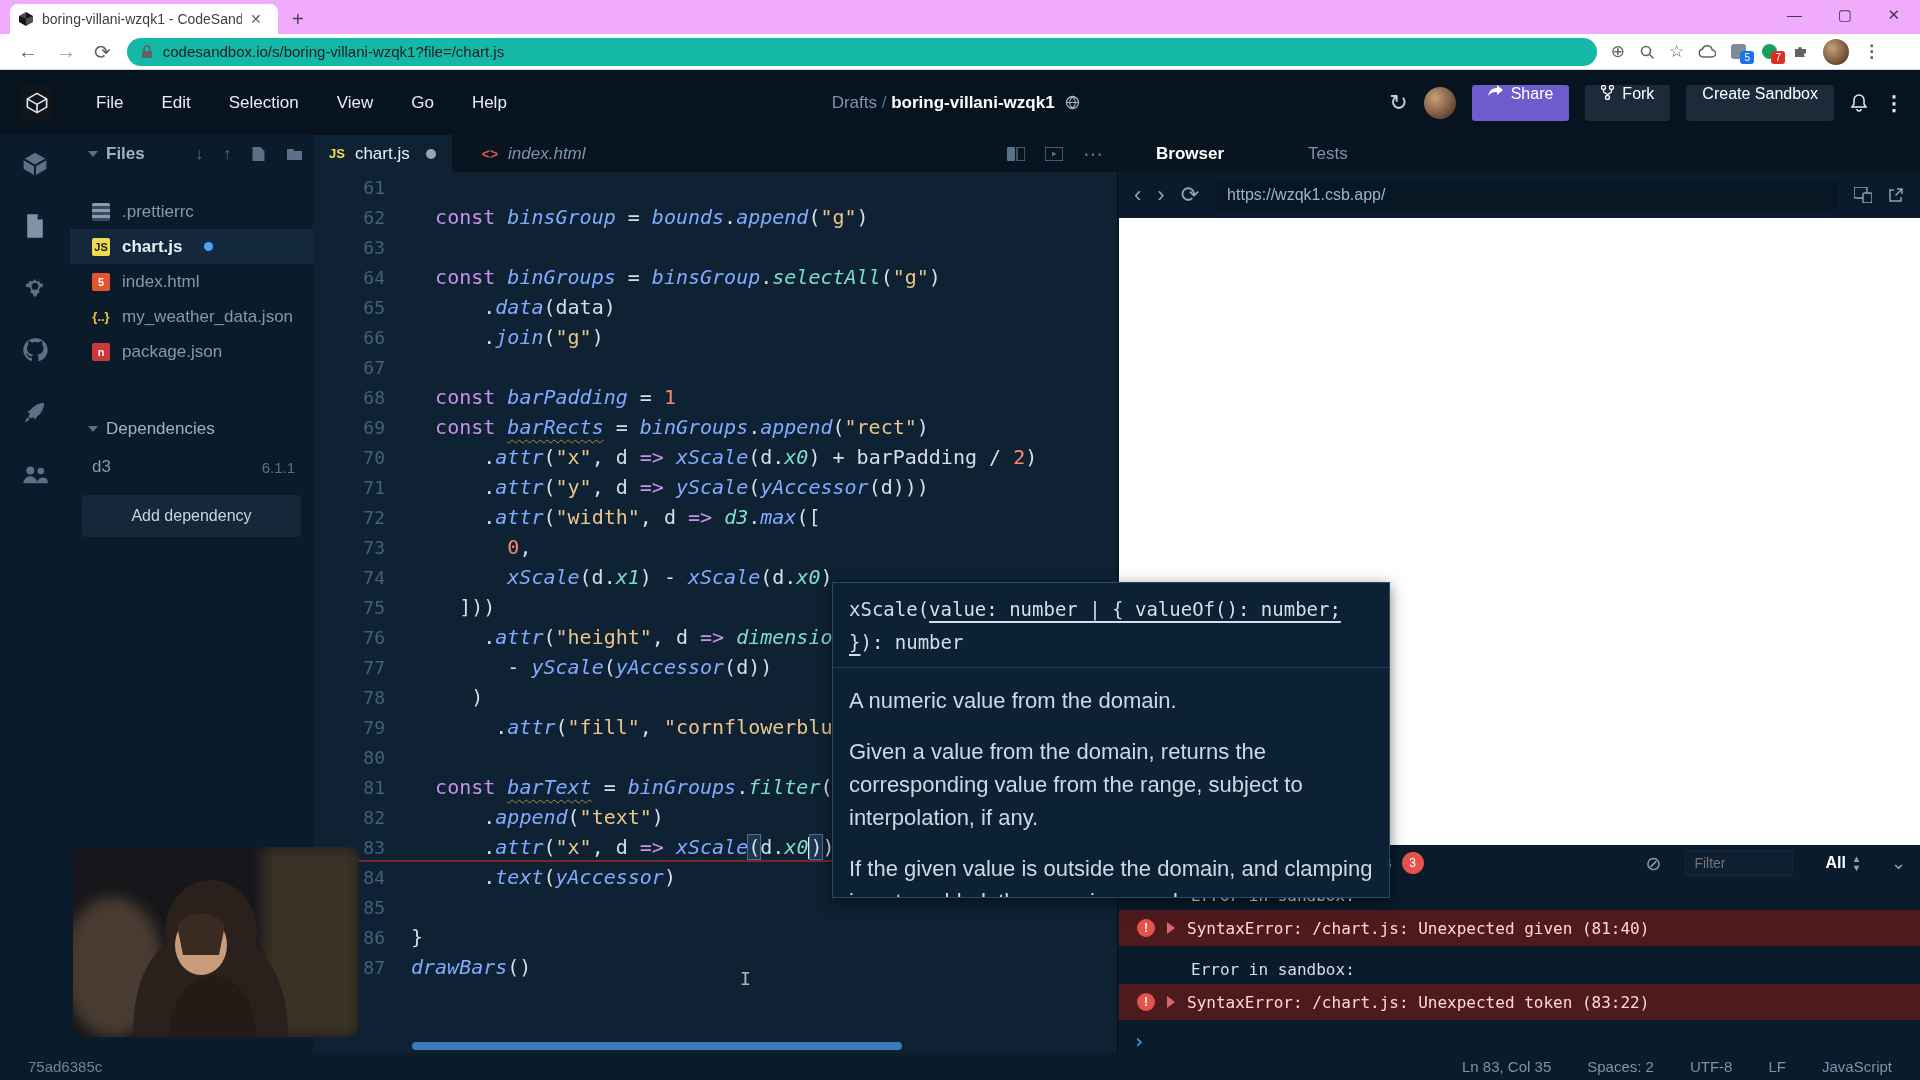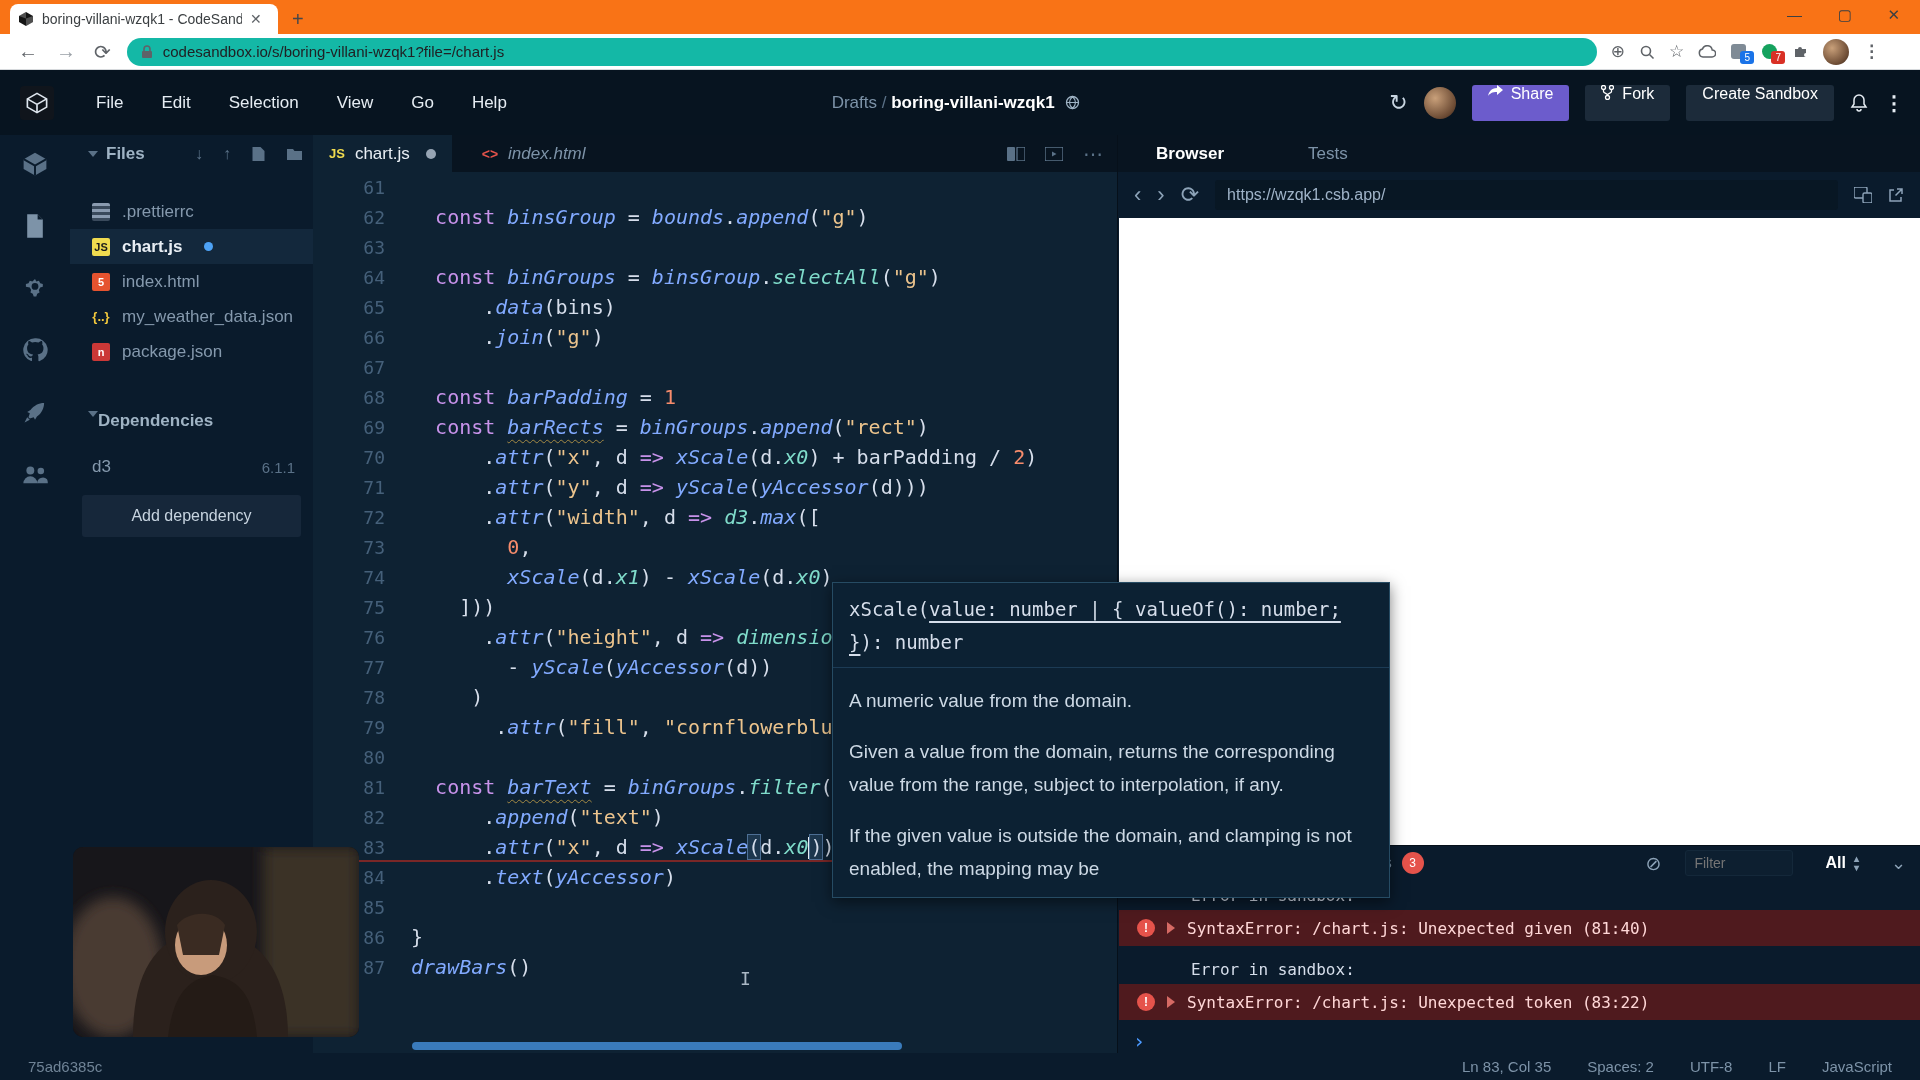--- a/index.html
+++ b/index.html
@@ -1,19 +1,19 @@
 <!DOCTYPE html>
 <html><head>
 <meta charset="utf-8">
 <style>
   * { margin:0; padding:0; box-sizing:border-box; }
   html,body { width:1920px; height:1080px; overflow:hidden; background:#fff;
     font-family:"Liberation Sans", sans-serif; }
   
-  #chrome-tabstrip { position:absolute; left:0; top:0; width:1920px; height:34px; background:#f97316; }
+  #chrome-tabstrip { position:absolute; left:0; top:0; width:1920px; height:34px; background:#f0abfc; }
   #chrome-tab { position:absolute; left:10px; top:4px; width:268px; height:30px; background:#fff;
     border-radius:8px 8px 0 0; display:flex; align-items:center; padding:0 8px; gap:8px; }
   #chrome-tab .fav { width:16px; height:16px; }
   #chrome-tab .title { font-size:14px; color:#3c4043; white-space:nowrap; overflow:hidden; width:200px; }
   #chrome-tab .close { color:#5f6368; font-size:14px; }
   #new-tab-btn { position:absolute; left:292px; top:8px; font-size:20px; color:#44474a; }
   .winctl { position:absolute; top:6px; color:#3c4043; font-size:15px; }
   #chrome-toolbar { position:absolute; left:0; top:34px; width:1920px; height:36px; background:#fff;
     border-bottom:1px solid #d6d9dc; display:flex; align-items:center; }
   .navic { color:#5f6368; font-size:20px; margin-left:18px; }
@@ -56,22 +56,22 @@
     color:#8599ad; font-size:17px; }
   .file-row.active { background:#13283c; color:#e8eef4; font-weight:600; }
   .ficon { width:18px; height:18px; display:flex; align-items:center; justify-content:center;
     font-size:11px; font-weight:bold; border-radius:2px; flex:none; }
   .ficon-js { background:#f0db4f; color:#1b1b1b; }
   .ficon-html { background:#e5532f; color:#fff; }
   .ficon-json { color:#f3c93c; font-size:13px; font-weight:bold; }
   .ficon-npm { background:#cb3837; color:#fff; }
   .ficon-prettier { background:repeating-linear-gradient(180deg,#8a9bb0 0 3px,#3a4a5c 3px 6px); border-radius:2px; }
   .mod-dot { width:9px; height:9px; border-radius:50%; background:#4da2f5; margin-left:10px; }
-  #deps-header { margin-top:42px; display:flex; padding-left:18px;
-    color:#9fb3c4; font-size:17px; font-weight:700; height:36px; }
+  #deps-header { margin-top:42px; display:flex; align-items:center; gap:8px; padding-left:18px;
+    color:#9fb3c4; font-size:17px; font-weight:400; height:36px; }
   .dep-row { display:flex; align-items:center; padding:0 18px 0 22px; height:40px; color:#8599ad; font-size:17px; }
   .dep-row .ver { margin-left:auto; color:#5a7187; font-size:15px; }
   #add-dep { margin:8px 12px 0 12px; height:42px; background:#16273a; border-radius:3px; color:#c7d4e0;
     font-size:16px; display:flex; align-items:center; justify-content:center; }
   .tri { display:inline-block; width:0; height:0; border-left:5px solid transparent;
     border-right:5px solid transparent; border-top:6px solid #5a7187; }
   
   #editor { position:absolute; left:313px; top:65px; width:804px; height:918px; background:#0e2233; }
   #editor-tabbar { height:37px; background:#081420; display:flex; align-items:center; position:relative; }
   .etab { height:37px; display:flex; align-items:center; gap:10px; padding:0 16px; font-size:17px; color:#7d93a8; }
@@ -138,21 +138,21 @@
   .console-error .etri { width:0; height:0; border-top:6px solid transparent; border-bottom:6px solid transparent;
     border-left:8px solid #d66a64; }
   .console-prompt { height:30px; display:flex; align-items:center; padding-left:14px; color:#4c9aff;
     font-size:20px; margin-top:6px; }
   
   #tooltip { position:absolute; left:832px; top:512px; width:558px; height:316px; background:#0c2133;
     border:1px solid #264b63; box-shadow:0 4px 14px rgba(0,0,0,.5); z-index:40; overflow:hidden; }
   #tooltip .sig { font-family:"DejaVu Sans Mono", monospace; font-size:19px; line-height:33px; color:#d6deeb;
     padding:10px 16px 8px 16px; border-bottom:1px solid #1c3b55; }
   #tooltip .sig u { text-decoration:underline; text-decoration-thickness:2px; text-underline-offset:5px; }
-  #tooltip .docs { padding:6px 16px; font-size:19px; line-height:33px; color:#cdd9e5; }
+  #tooltip .docs { padding:6px 16px; font-size:22px; line-height:33px; color:#cdd9e5; }
   #tooltip .docs p { margin:10px 0 18px 0; }
   
   #resize-handle { position:absolute; left:1105px; top:771px; width:11px; height:34px; background:#3794ff; z-index:30; }
   #webcam { position:absolute; left:73px; top:777px; width:286px; height:190px; border-radius:10px; overflow:hidden;
     z-index:50; background:#141418; }
   
   #statusbar { position:absolute; left:0; bottom:0; width:1920px; height:27px; background:#0a1b2c;
     display:flex; align-items:center; justify-content:space-between; padding:0 28px; font-size:15px; color:#6f8396; }
   #statusbar .right { display:flex; gap:36px; color:#7d93a8; }
   svg { display:block; }
@@ -396,21 +396,21 @@
             </svg>
           </span>
         <span style="font-size:20px">⋯</span>
       </div>
     </div>
     <div id="code">
         <div class="code-line"><span class="gutter">61</span><span class="lc"></span></div>
         <div class="code-line"><span class="gutter">62</span><span class="lc"><span class="tk-p">  </span><span class="tk-k">const</span><span class="tk-p"> </span><span class="tk-v">binsGroup</span><span class="tk-p"> = </span><span class="tk-v">bounds</span><span class="tk-p">.</span><span class="tk-v">append</span><span class="tk-p">(</span><span class="tk-s">"g"</span><span class="tk-p">)</span></span></div>
         <div class="code-line"><span class="gutter">63</span><span class="lc"></span></div>
         <div class="code-line"><span class="gutter">64</span><span class="lc"><span class="tk-p">  </span><span class="tk-k">const</span><span class="tk-p"> </span><span class="tk-v">binGroups</span><span class="tk-p"> = </span><span class="tk-v">binsGroup</span><span class="tk-p">.</span><span class="tk-t">selectAll</span><span class="tk-p">(</span><span class="tk-s">"g"</span><span class="tk-p">)</span></span></div>
-        <div class="code-line"><span class="gutter">65</span><span class="lc"><span class="tk-p">      .</span><span class="tk-v">data</span><span class="tk-p">(bins)</span></span></div>
+        <div class="code-line"><span class="gutter">65</span><span class="lc"><span class="tk-p">      .</span><span class="tk-v">data</span><span class="tk-p">(data)</span></span></div>
         <div class="code-line"><span class="gutter">66</span><span class="lc"><span class="tk-p">      .</span><span class="tk-v">join</span><span class="tk-p">(</span><span class="tk-s">"g"</span><span class="tk-p">)</span></span></div>
         <div class="code-line"><span class="gutter">67</span><span class="lc"></span></div>
         <div class="code-line"><span class="gutter">68</span><span class="lc"><span class="tk-p">  </span><span class="tk-k">const</span><span class="tk-p"> </span><span class="tk-v">barPadding</span><span class="tk-p"> = </span><span class="tk-n">1</span></span></div>
         <div class="code-line"><span class="gutter">69</span><span class="lc"><span class="tk-p">  </span><span class="tk-k">const</span><span class="tk-p"> </span><span class="tk-w">barRects</span><span class="tk-p"> = </span><span class="tk-v">binGroups</span><span class="tk-p">.</span><span class="tk-v">append</span><span class="tk-p">(</span><span class="tk-s">"rect"</span><span class="tk-p">)</span></span></div>
         <div class="code-line"><span class="gutter">70</span><span class="lc"><span class="tk-p">      .</span><span class="tk-v">attr</span><span class="tk-p">(</span><span class="tk-s">"x"</span><span class="tk-p">, d </span><span class="tk-a">=&gt;</span><span class="tk-p"> </span><span class="tk-v">xScale</span><span class="tk-p">(d.</span><span class="tk-t">x0</span><span class="tk-p">) + barPadding / </span><span class="tk-n">2</span><span class="tk-p">)</span></span></div>
         <div class="code-line"><span class="gutter">71</span><span class="lc"><span class="tk-p">      .</span><span class="tk-v">attr</span><span class="tk-p">(</span><span class="tk-s">"y"</span><span class="tk-p">, d </span><span class="tk-a">=&gt;</span><span class="tk-p"> </span><span class="tk-v">yScale</span><span class="tk-p">(</span><span class="tk-v">yAccessor</span><span class="tk-p">(d)))</span></span></div>
         <div class="code-line"><span class="gutter">72</span><span class="lc"><span class="tk-p">      .</span><span class="tk-v">attr</span><span class="tk-p">(</span><span class="tk-s">"width"</span><span class="tk-p">, d </span><span class="tk-a">=&gt;</span><span class="tk-p"> </span><span class="tk-t">d3</span><span class="tk-p">.</span><span class="tk-v">max</span><span class="tk-p">([</span></span></div>
         <div class="code-line"><span class="gutter">73</span><span class="lc"><span class="tk-p">        </span><span class="tk-n">0</span><span class="tk-p">,</span></span></div>
         <div class="code-line"><span class="gutter">74</span><span class="lc"><span class="tk-p">        </span><span class="tk-v">xScale</span><span class="tk-p">(d.</span><span class="tk-t">x1</span><span class="tk-p">) - </span><span class="tk-v">xScale</span><span class="tk-p">(d.</span><span class="tk-t">x0</span><span class="tk-p">)</span></span></div>
         <div class="code-line"><span class="gutter">75</span><span class="lc"><span class="tk-p">    ]))</span></span></div>

